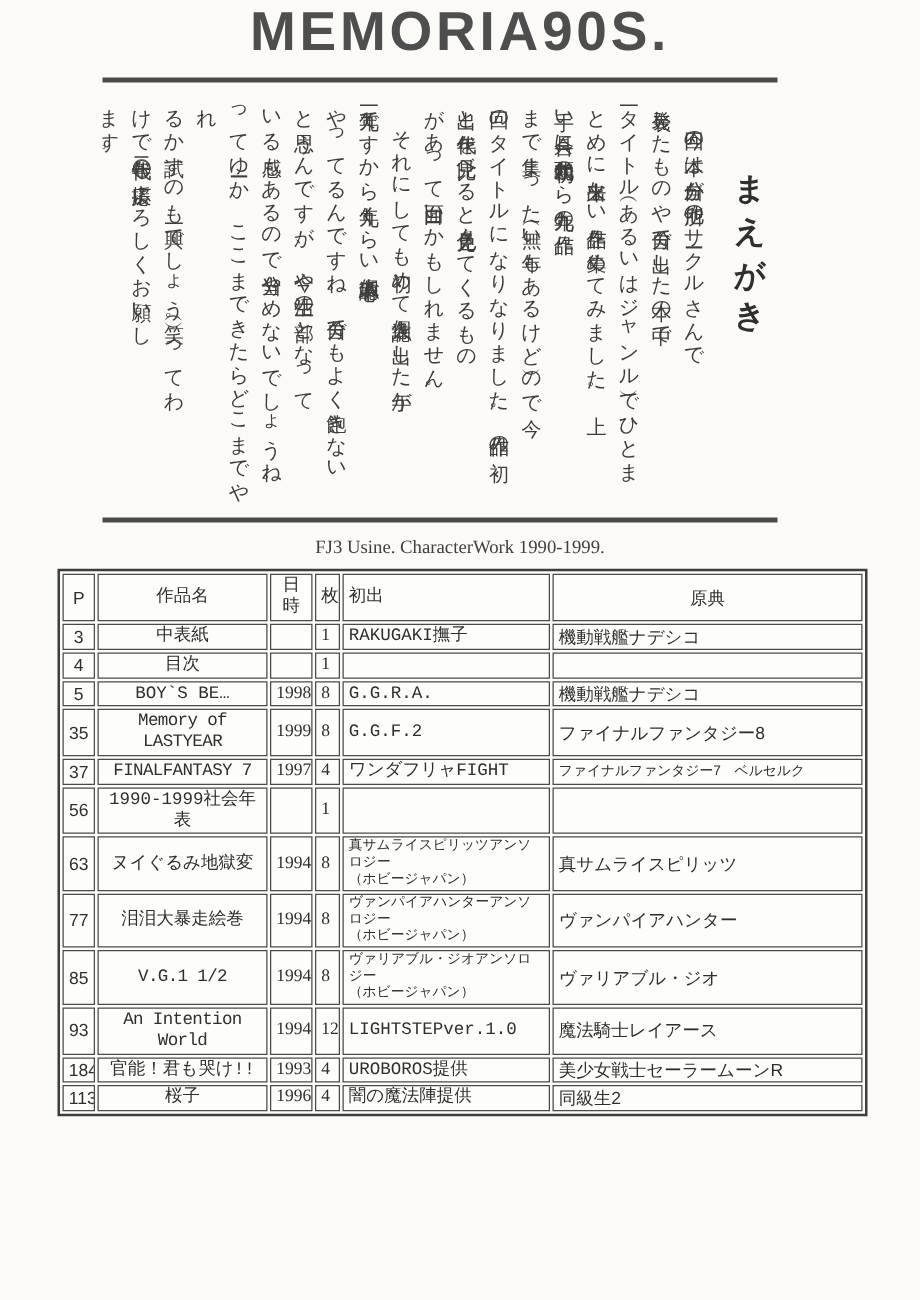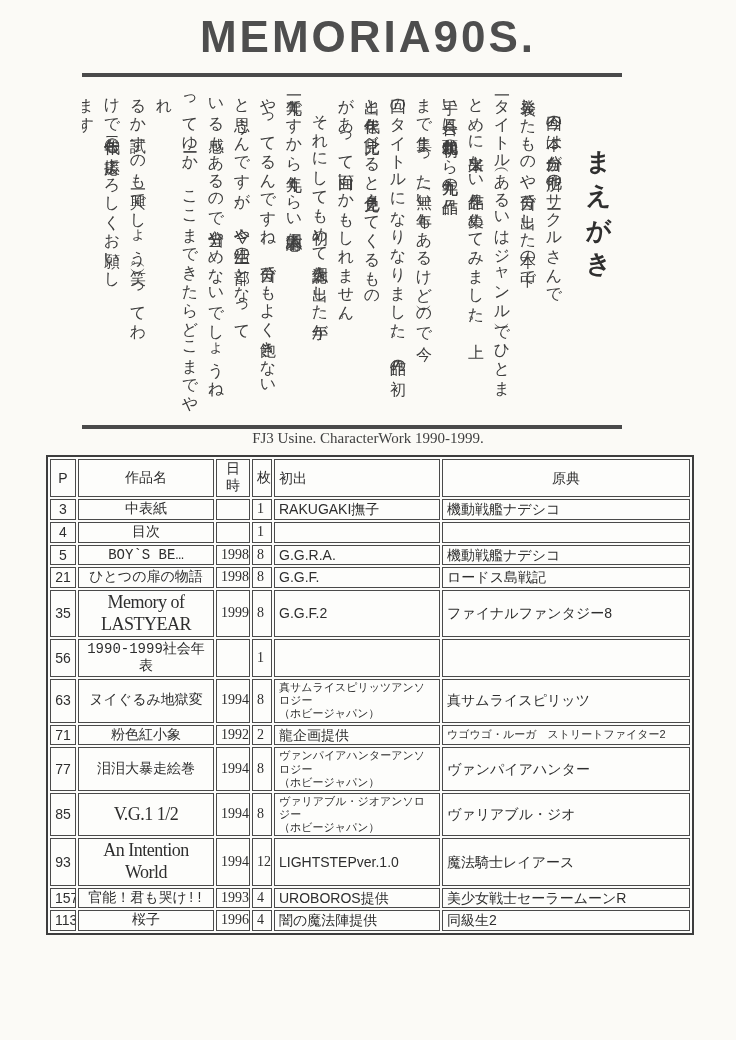--- a/index.html
+++ b/index.html
@@ -5,21 +5,21 @@
   html,body{margin:0;padding:0;}
   body{
     width:736px;height:1040px;overflow:hidden;
     background:#fbfaf6;
     font-family:"Liberation Sans",sans-serif;
     color:#3a3a3a;
     position:relative;
   }
   
   .page-title{
-    padding-top:13px;
+    padding-top:2px;
     text-align:center;
     font-size:44px;
     font-weight:bold;
     letter-spacing:3px;
     color:#4e4e4e;
     font-family:"Liberation Sans",sans-serif;
     line-height:1.1;
   }
   
   .preface{
@@ -44,21 +44,21 @@
   }
   .pcol{
     font-size:16px;
     line-height:26px;
     letter-spacing:0.5px;
     color:#3d3d3d;
     white-space:pre-wrap;
   }
   
   .caption{
-    margin-top:1px;
+    margin-top:12px;
     text-align:center;
     font-family:"Liberation Serif",serif;
     font-size:15px;
     color:#3f3f3f;
   }
   
   table.works{
     border-collapse:separate;
     border-spacing:2px;
     background:#fcfcfa;
@@ -73,24 +73,24 @@
     font-size:14px;
     line-height:1.2;
     overflow:hidden;
     background:#fdfdfb;
     color:#2e2e2e;
     vertical-align:middle;
   }
   table.works th{font-weight:normal;}
   .c-p{text-align:center;padding:1px 1px;}
   .c-name{text-align:center;white-space:pre-line;font-family:Liberation Mono, monospace;}
-  .c-name.lat{font-family:Liberation Serif, serif;font-size:18px;letter-spacing:-0.5px;}
+  .c-name.lat{font-family:Liberation Mono, monospace;font-size:14px;letter-spacing:-0.5px;}
   .c-date{text-align:left;font-family:"Liberation Serif",serif;padding:1px 1px;}
   .c-sheets{text-align:left;font-family:"Liberation Serif",serif;padding:1px 2px;}
-  .c-debut{text-align:left;font-family:Liberation Sans, sans-serif;white-space:pre-line;}
+  .c-debut{text-align:left;font-family:Liberation Mono, monospace;white-space:pre-line;}
   .c-gen{text-align:left;}
   th.c-debut{text-align:left;}
   th.c-gen,th.c-name,th.c-date,th.c-sheets{text-align:center;}
   .sm{font-size:11px !important;line-height:1.25;}
 </style>
 </head>
 <body>
 
 <div class="page-title">MEMORIA90S.</div>
 
@@ -157,61 +157,53 @@
       </tr>
       <tr>
         <td class="c-p">5</td>
         <td class="c-name">BOY`S BE…</td>
         <td class="c-date">1998</td>
         <td class="c-sheets">8</td>
         <td class="c-debut">G.G.R.A.</td>
         <td class="c-gen">機動戦艦ナデシコ</td>
       </tr>
       <tr>
-        <td class="c-p">21</td>
-        <td class="c-name">ひとつの扉の物語</td>
-        <td class="c-date">1998</td>
-        <td class="c-sheets">8</td>
-        <td class="c-debut">G.G.F.</td>
-        <td class="c-gen">ロードス島戦記</td>
-      </tr>
-      <tr>
         <td class="c-p">35</td>
         <td class="c-name lat">Memory of LASTYEAR</td>
         <td class="c-date">1999</td>
         <td class="c-sheets">8</td>
         <td class="c-debut">G.G.F.2</td>
         <td class="c-gen">ファイナルファンタジー8</td>
+      </tr>
+      <tr>
+        <td class="c-p">37</td>
+        <td class="c-name lat">FINALFANTASY 7</td>
+        <td class="c-date">1997</td>
+        <td class="c-sheets">4</td>
+        <td class="c-debut">ワンダフリャFIGHT</td>
+        <td class="c-gen sm">ファイナルファンタジー7　ベルセルク</td>
       </tr>
       <tr>
         <td class="c-p">56</td>
         <td class="c-name">1990-1999社会年表</td>
         <td class="c-date"></td>
         <td class="c-sheets">1</td>
         <td class="c-debut"></td>
         <td class="c-gen"></td>
       </tr>
       <tr>
         <td class="c-p">63</td>
         <td class="c-name">ヌイぐるみ地獄変</td>
         <td class="c-date">1994</td>
         <td class="c-sheets">8</td>
         <td class="c-debut sm">真サムライスピリッツアンソロジー
 （ホビージャパン）</td>
         <td class="c-gen">真サムライスピリッツ</td>
       </tr>
       <tr>
-        <td class="c-p">71</td>
-        <td class="c-name">粉色紅小象</td>
-        <td class="c-date">1992</td>
-        <td class="c-sheets">2</td>
-        <td class="c-debut">龍企画提供</td>
-        <td class="c-gen sm">ウゴウゴ・ルーガ　ストリートファイター2</td>
-      </tr>
-      <tr>
         <td class="c-p">77</td>
         <td class="c-name">泪泪大暴走絵巻</td>
         <td class="c-date">1994</td>
         <td class="c-sheets">8</td>
         <td class="c-debut sm">ヴァンパイアハンターアンソロジー
 （ホビージャパン）</td>
         <td class="c-gen">ヴァンパイアハンター</td>
       </tr>
       <tr>
         <td class="c-p">85</td>
@@ -224,21 +216,21 @@
       </tr>
       <tr>
         <td class="c-p">93</td>
         <td class="c-name lat">An Intention World</td>
         <td class="c-date">1994</td>
         <td class="c-sheets">12</td>
         <td class="c-debut">LIGHTSTEPver.1.0</td>
         <td class="c-gen">魔法騎士レイアース</td>
       </tr>
       <tr>
-        <td class="c-p">157</td>
+        <td class="c-p">184</td>
         <td class="c-name">官能！君も哭け!!</td>
         <td class="c-date">1993</td>
         <td class="c-sheets">4</td>
         <td class="c-debut">UROBOROS提供</td>
         <td class="c-gen">美少女戦士セーラームーンR</td>
       </tr>
       <tr>
         <td class="c-p">113</td>
         <td class="c-name">桜子</td>
         <td class="c-date">1996</td>

